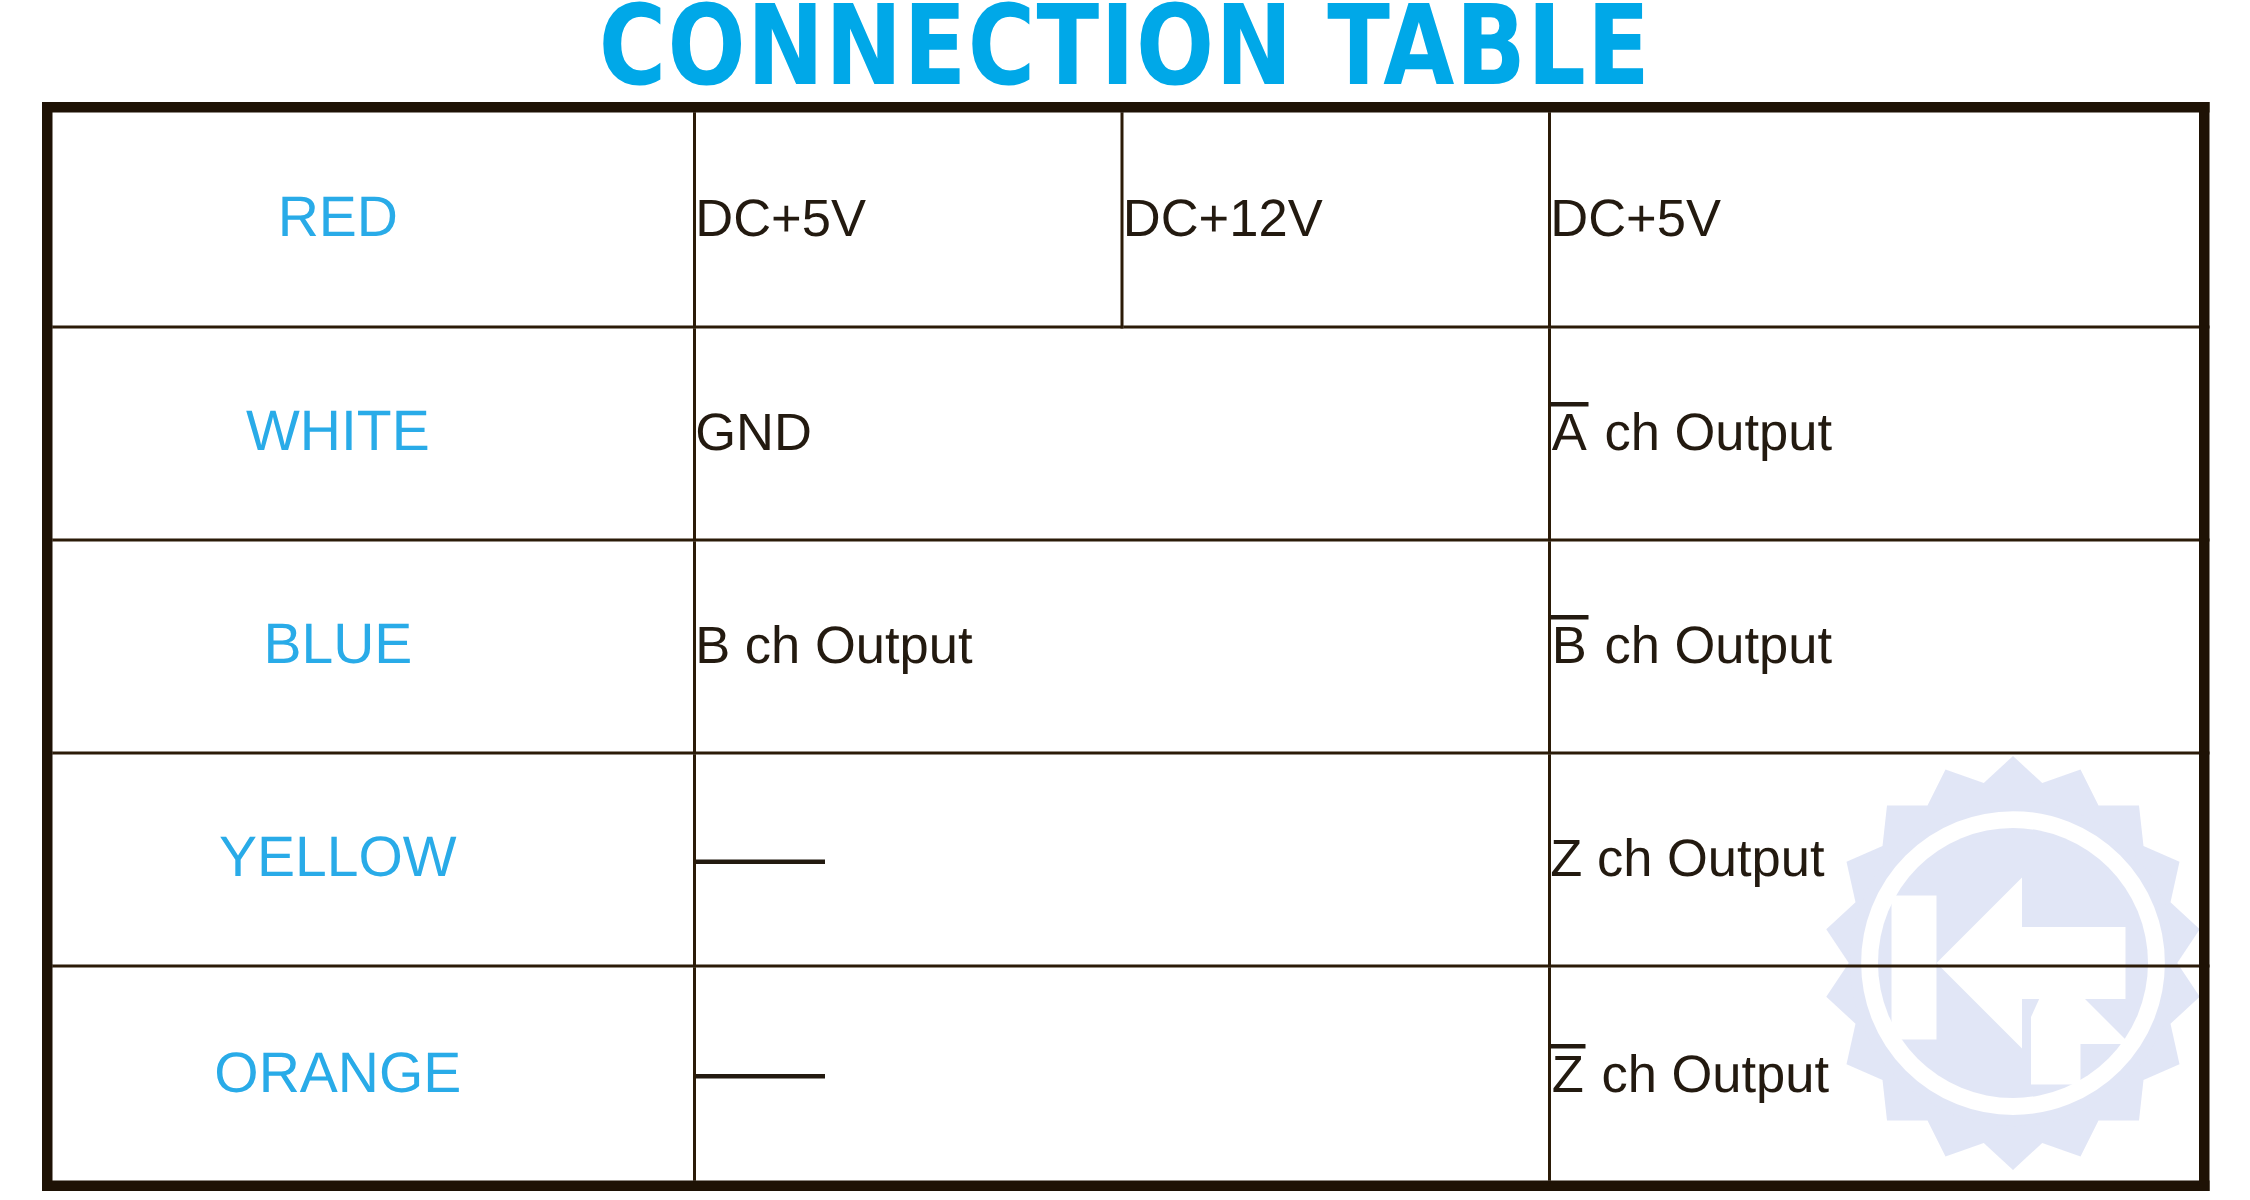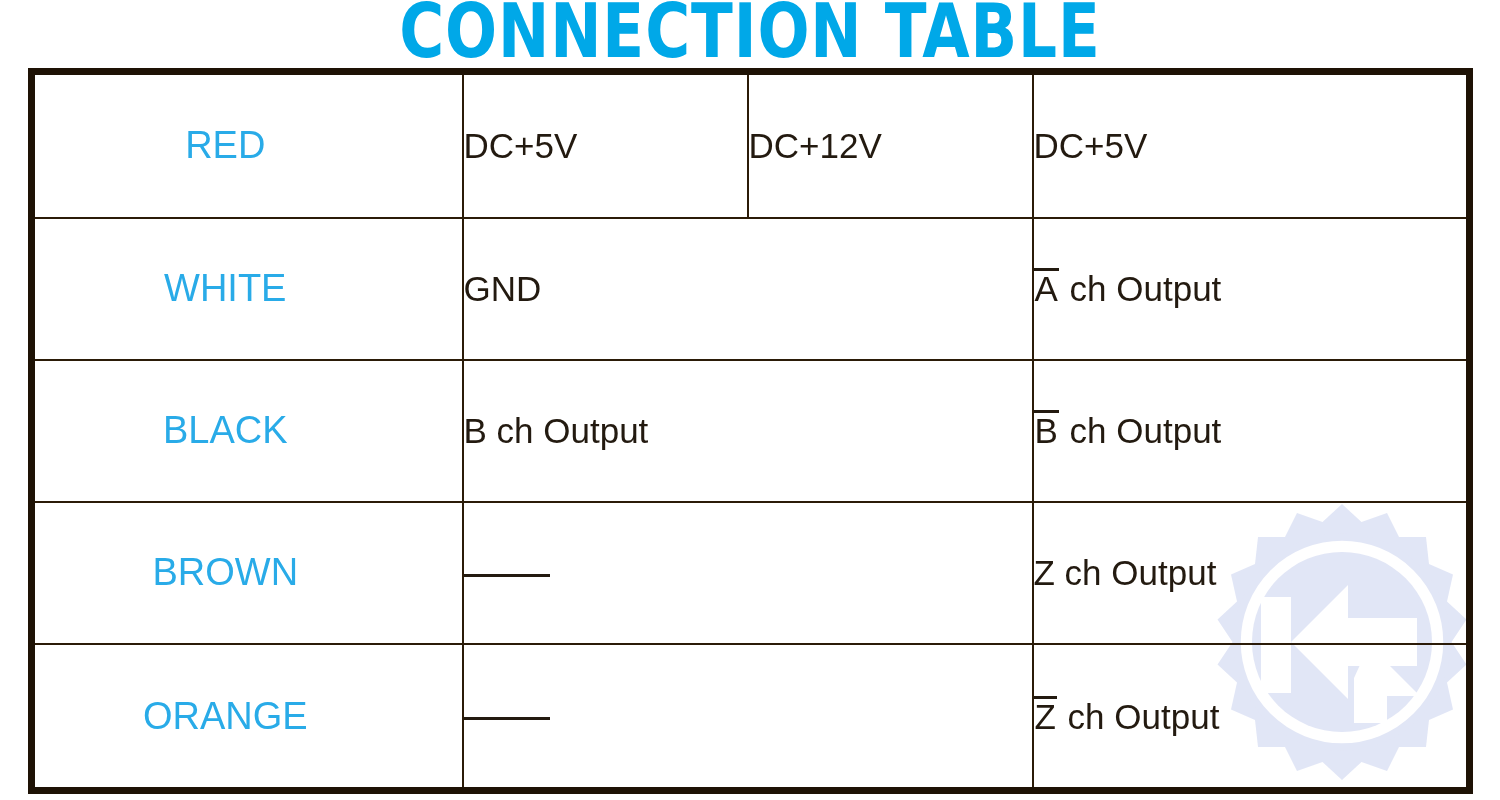--- a/index.html
+++ b/index.html
@@ -153,27 +153,27 @@
 
 
     <tr>
       <td class="lead-cell">WHITE</td>
       <td class="val-cell" colspan="2">GND</td>
       <td class="val-cell"><span class="ovl">A</span><span> ch Output</span></td>
     </tr>
 
 
     <tr>
-      <td class="lead-cell">BLACK</td>
+      <td class="lead-cell">BLUE</td>
       <td class="val-cell" colspan="2">B ch Output</td>
       <td class="val-cell"><span class="ovl">B</span><span> ch Output</span></td>
     </tr>
 
     <tr>
-      <td class="lead-cell">BROWN</td>
+      <td class="lead-cell">YELLOW</td>
       <td class="val-cell" colspan="2">
         <span class="dash"></span>
       </td>
       <td class="val-cell">Z ch Output</td>
     </tr>
 
     <tr>
       <td class="lead-cell">ORANGE</td>
       <td class="val-cell" colspan="2">
         <span class="dash"></span>

